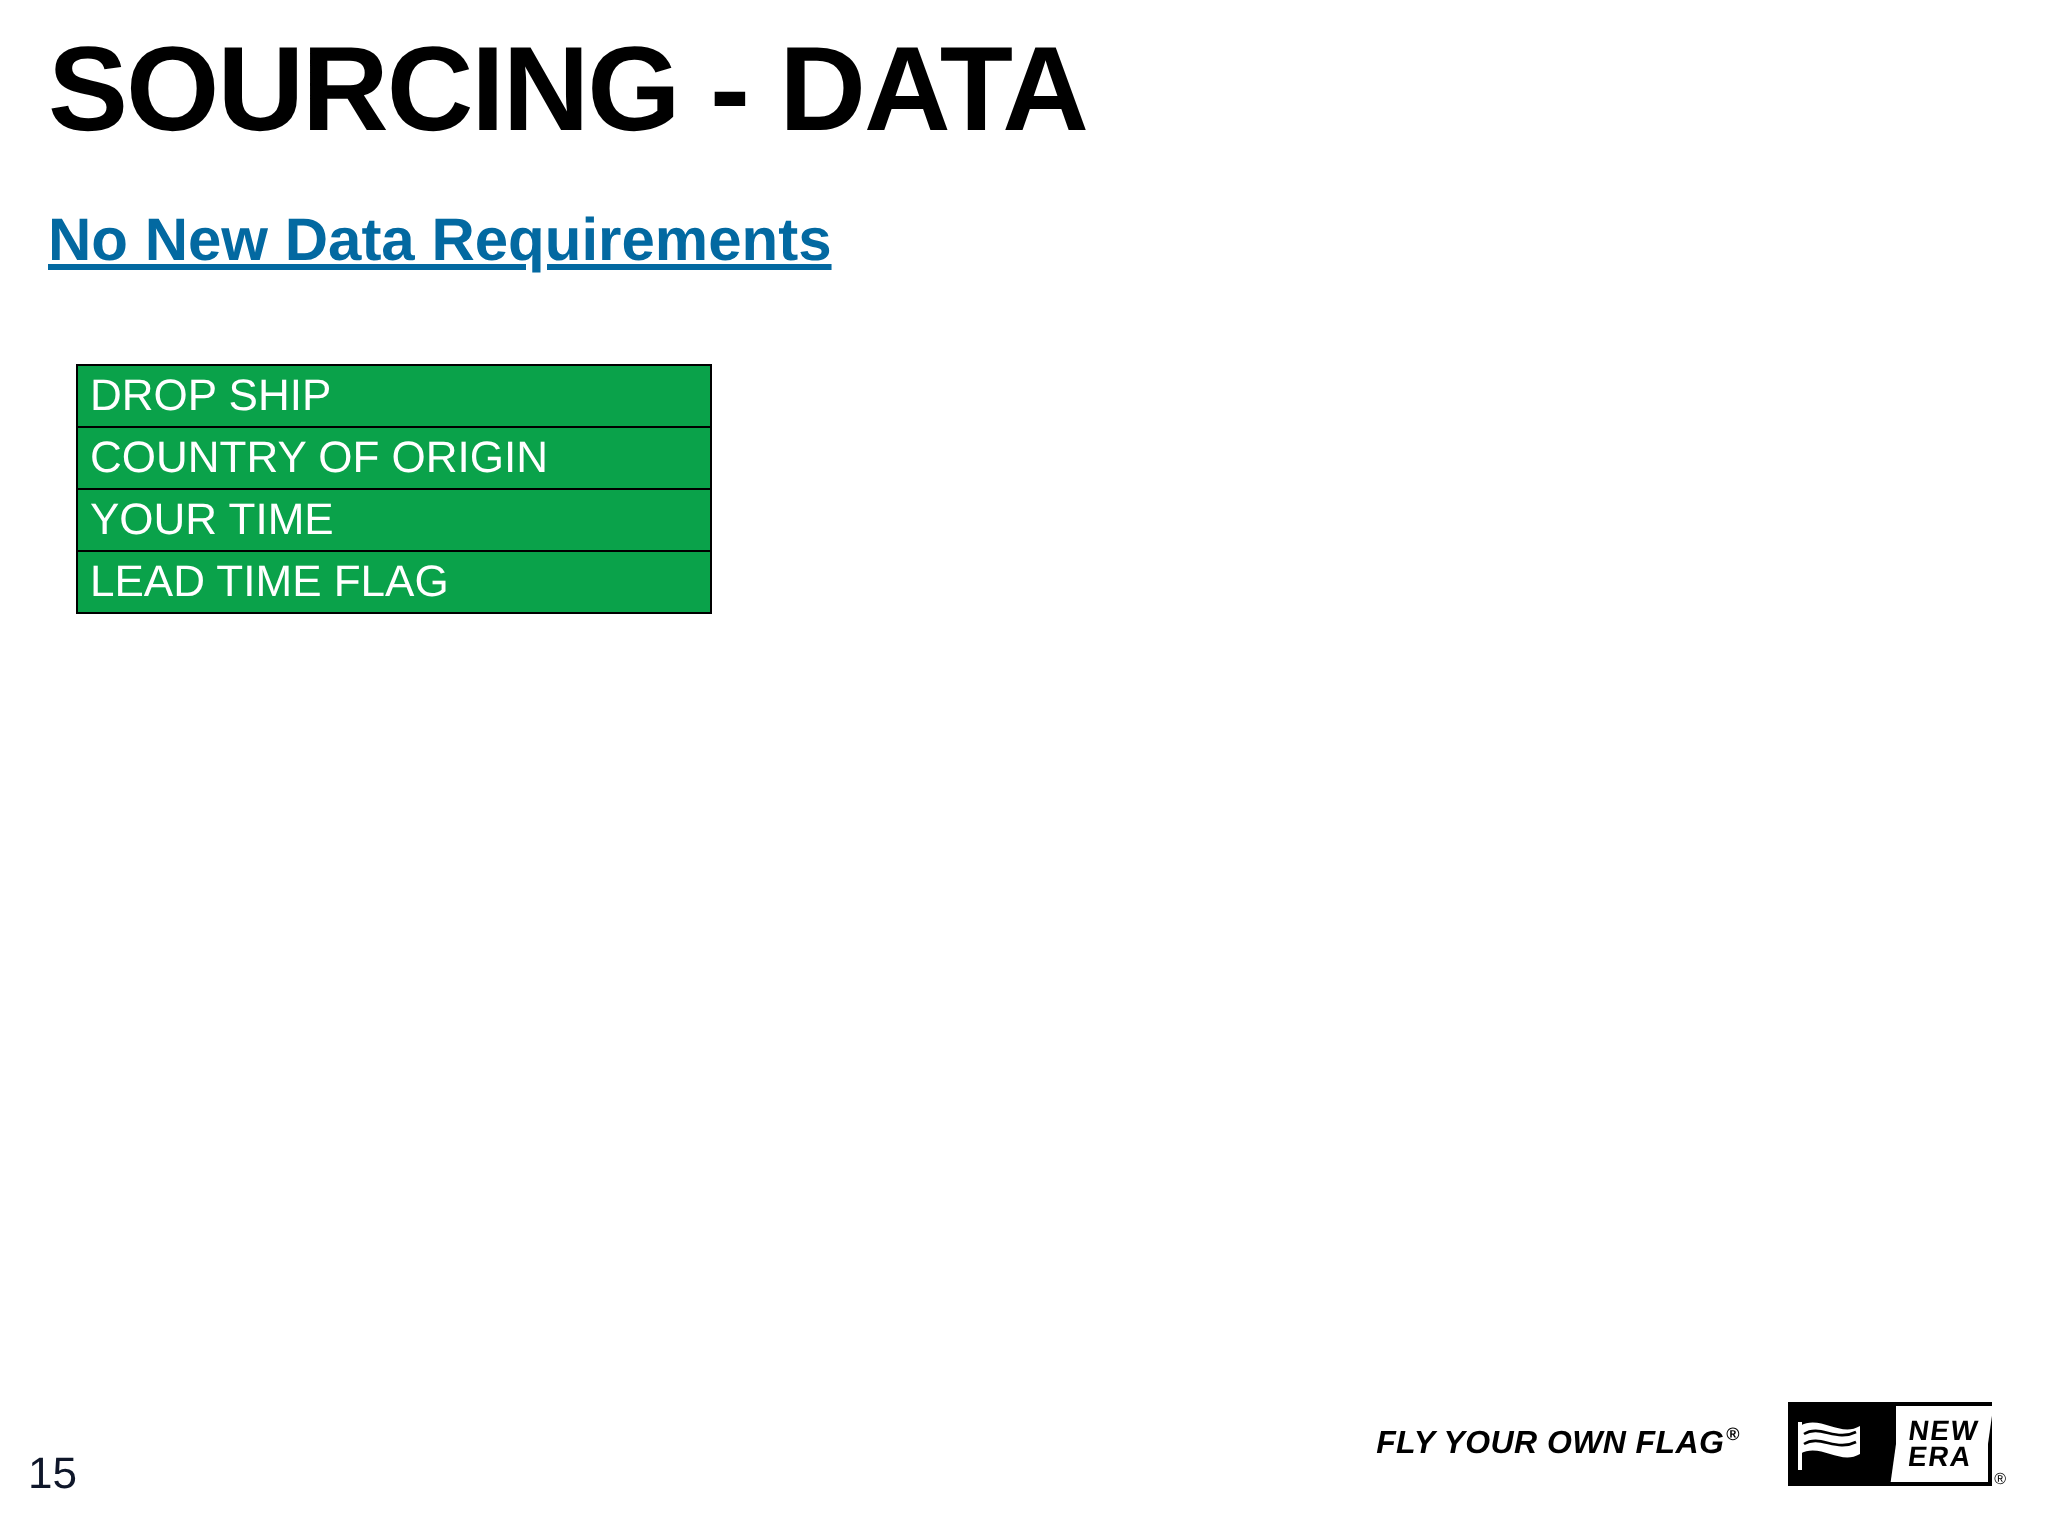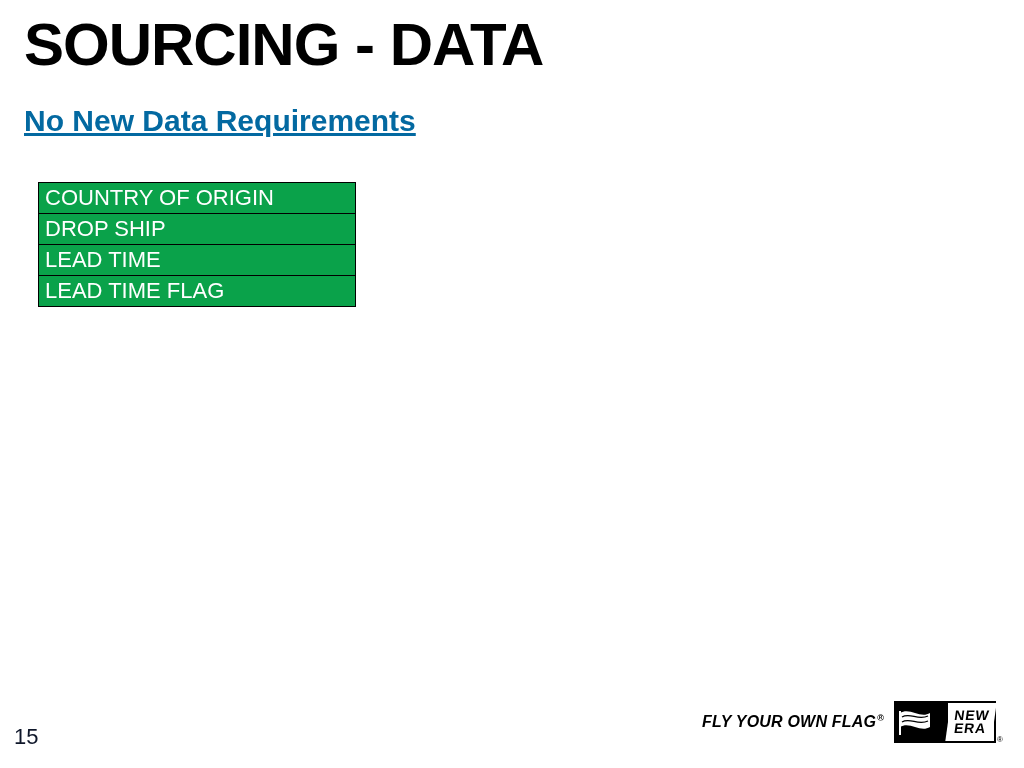--- a/index.html
+++ b/index.html
@@ -55,21 +55,21 @@
     font-size: 22px;
     color: #0f172a;
     font-family: Arial, Helvetica, sans-serif;
   }
   .footer-brand {
     position: absolute;
     right: 28px;
     bottom: 25px;
     display: flex;
     align-items: center;
-    gap: 10px;
+    gap: 24px;
   }
   .tagline {
     font-style: italic;
     font-weight: 900;
     font-size: 16px;
     color: #000;
     letter-spacing: 0.2px;
   }
   .tagline .reg {
     font-size: 9px;
@@ -119,27 +119,27 @@
 </style>
 </head>
 <body>
 
 <div class="slide-title">SOURCING - DATA</div>
 <div class="subtitle">No New Data Requirements</div>
 
 <table class="field-table">
   <tbody>
     <tr>
+        <td class="field-cell">DROP SHIP</td>
+      </tr>
+    <tr>
         <td class="field-cell">COUNTRY OF ORIGIN</td>
       </tr>
     <tr>
-        <td class="field-cell">DROP SHIP</td>
-      </tr>
-    <tr>
-        <td class="field-cell">LEAD TIME</td>
+        <td class="field-cell">YOUR TIME</td>
       </tr>
     <tr>
         <td class="field-cell">LEAD TIME FLAG</td>
       </tr>
   </tbody>
 </table>
 
 <div class="page-number">15</div>
 
 <div class="footer-brand">

